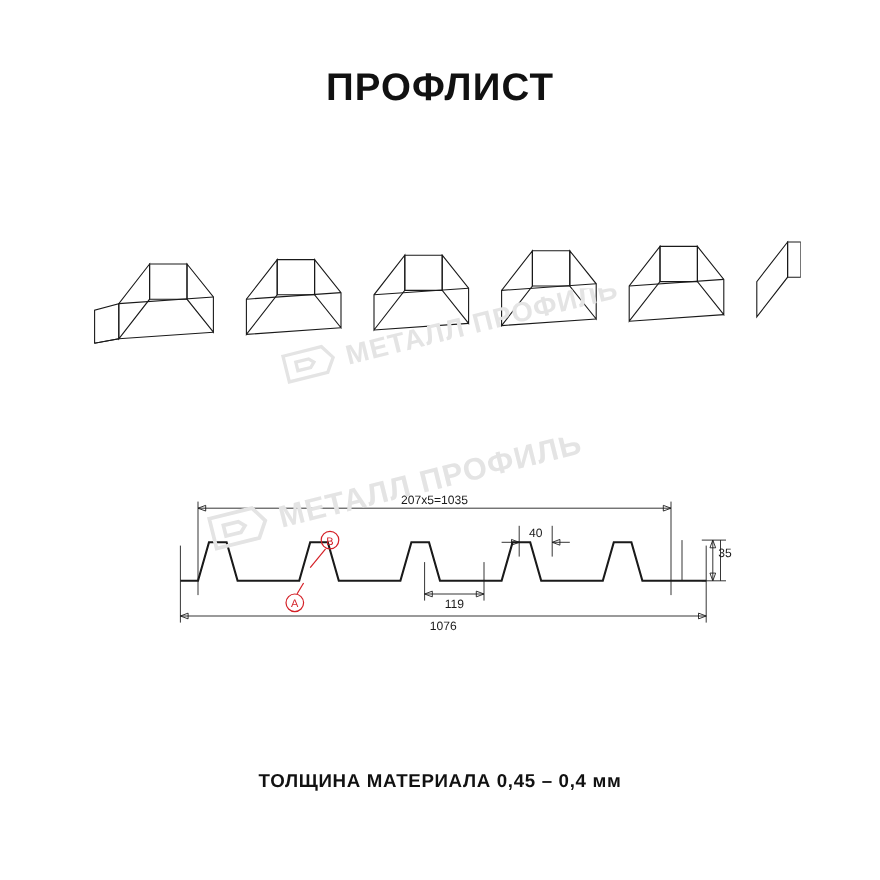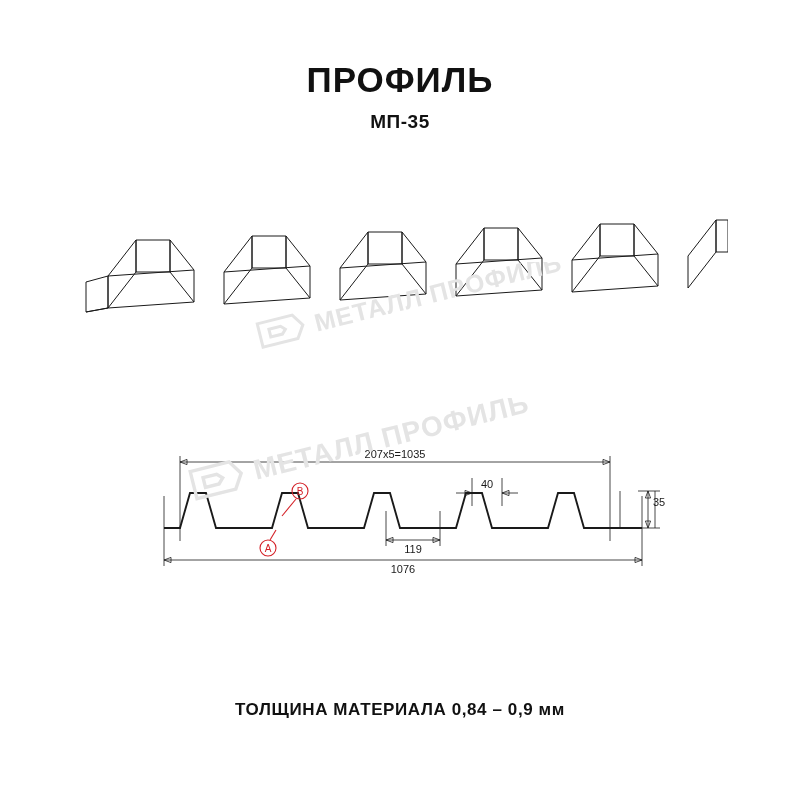--- a/index.html
+++ b/index.html
@@ -84,22 +84,21 @@
   .red { fill: none; stroke: #d42027; stroke-width: 1.1; }
   .red-t { fill: #d42027; font-size: 10px; font-family: "Liberation Sans", sans-serif; }
   .dim-t { fill: #1a1a1a; font-size: 11px; font-family: "Liberation Sans", sans-serif; }
 </style>
 </head>
 <body>
 
 <div class="page">
 
   <div class="title-block">
-    <div class="title-main">ПРОФИЛЬ</div>
-    <div class="title-sub">МП-35</div>
+    <div class="title-main">ПРОФЛИСТ</div>
   </div>
 
   <div class="iso-wrap">
     <svg width="650" height="160" viewBox="0 0 650 160">
       <g>
 
         <path class="ln" d="M30 118 L30 86 L58 50 L58 82 Z"></path>
         <path class="ln" d="M58 50 L92 50 L92 82 L58 82 Z"></path>
         <path class="ln" d="M92 50 L116 80 L116 112 L92 82 Z"></path>
         <path class="ln" d="M116 112 L30 118"></path>
@@ -232,15 +231,15 @@
       <g transform="rotate(-14 185 55)">
         <g fill="none" stroke="#e4e4e4" stroke-width="3.4">
           <path d="M8 30 L48 30 L57 44 L48 58 L8 58 Z"></path>
           <path d="M19 39 L33 39 L38 44 L33 49 L19 49 Z"></path>
         </g>
         <text x="70" y="54" font-family="Liberation Sans, sans-serif" font-size="28" font-weight="bold" fill="#e4e4e4" letter-spacing="1">МЕТАЛЛ ПРОФИЛЬ</text>
       </g>
     </svg>
   </div>
 
-  <div class="footer">ТОЛЩИНА МАТЕРИАЛА 0,84 – 0,9 мм</div>
+  <div class="footer">ТОЛЩИНА МАТЕРИАЛА 0,45 – 0,4 мм</div>
 
 </div>
 
 </body></html>

